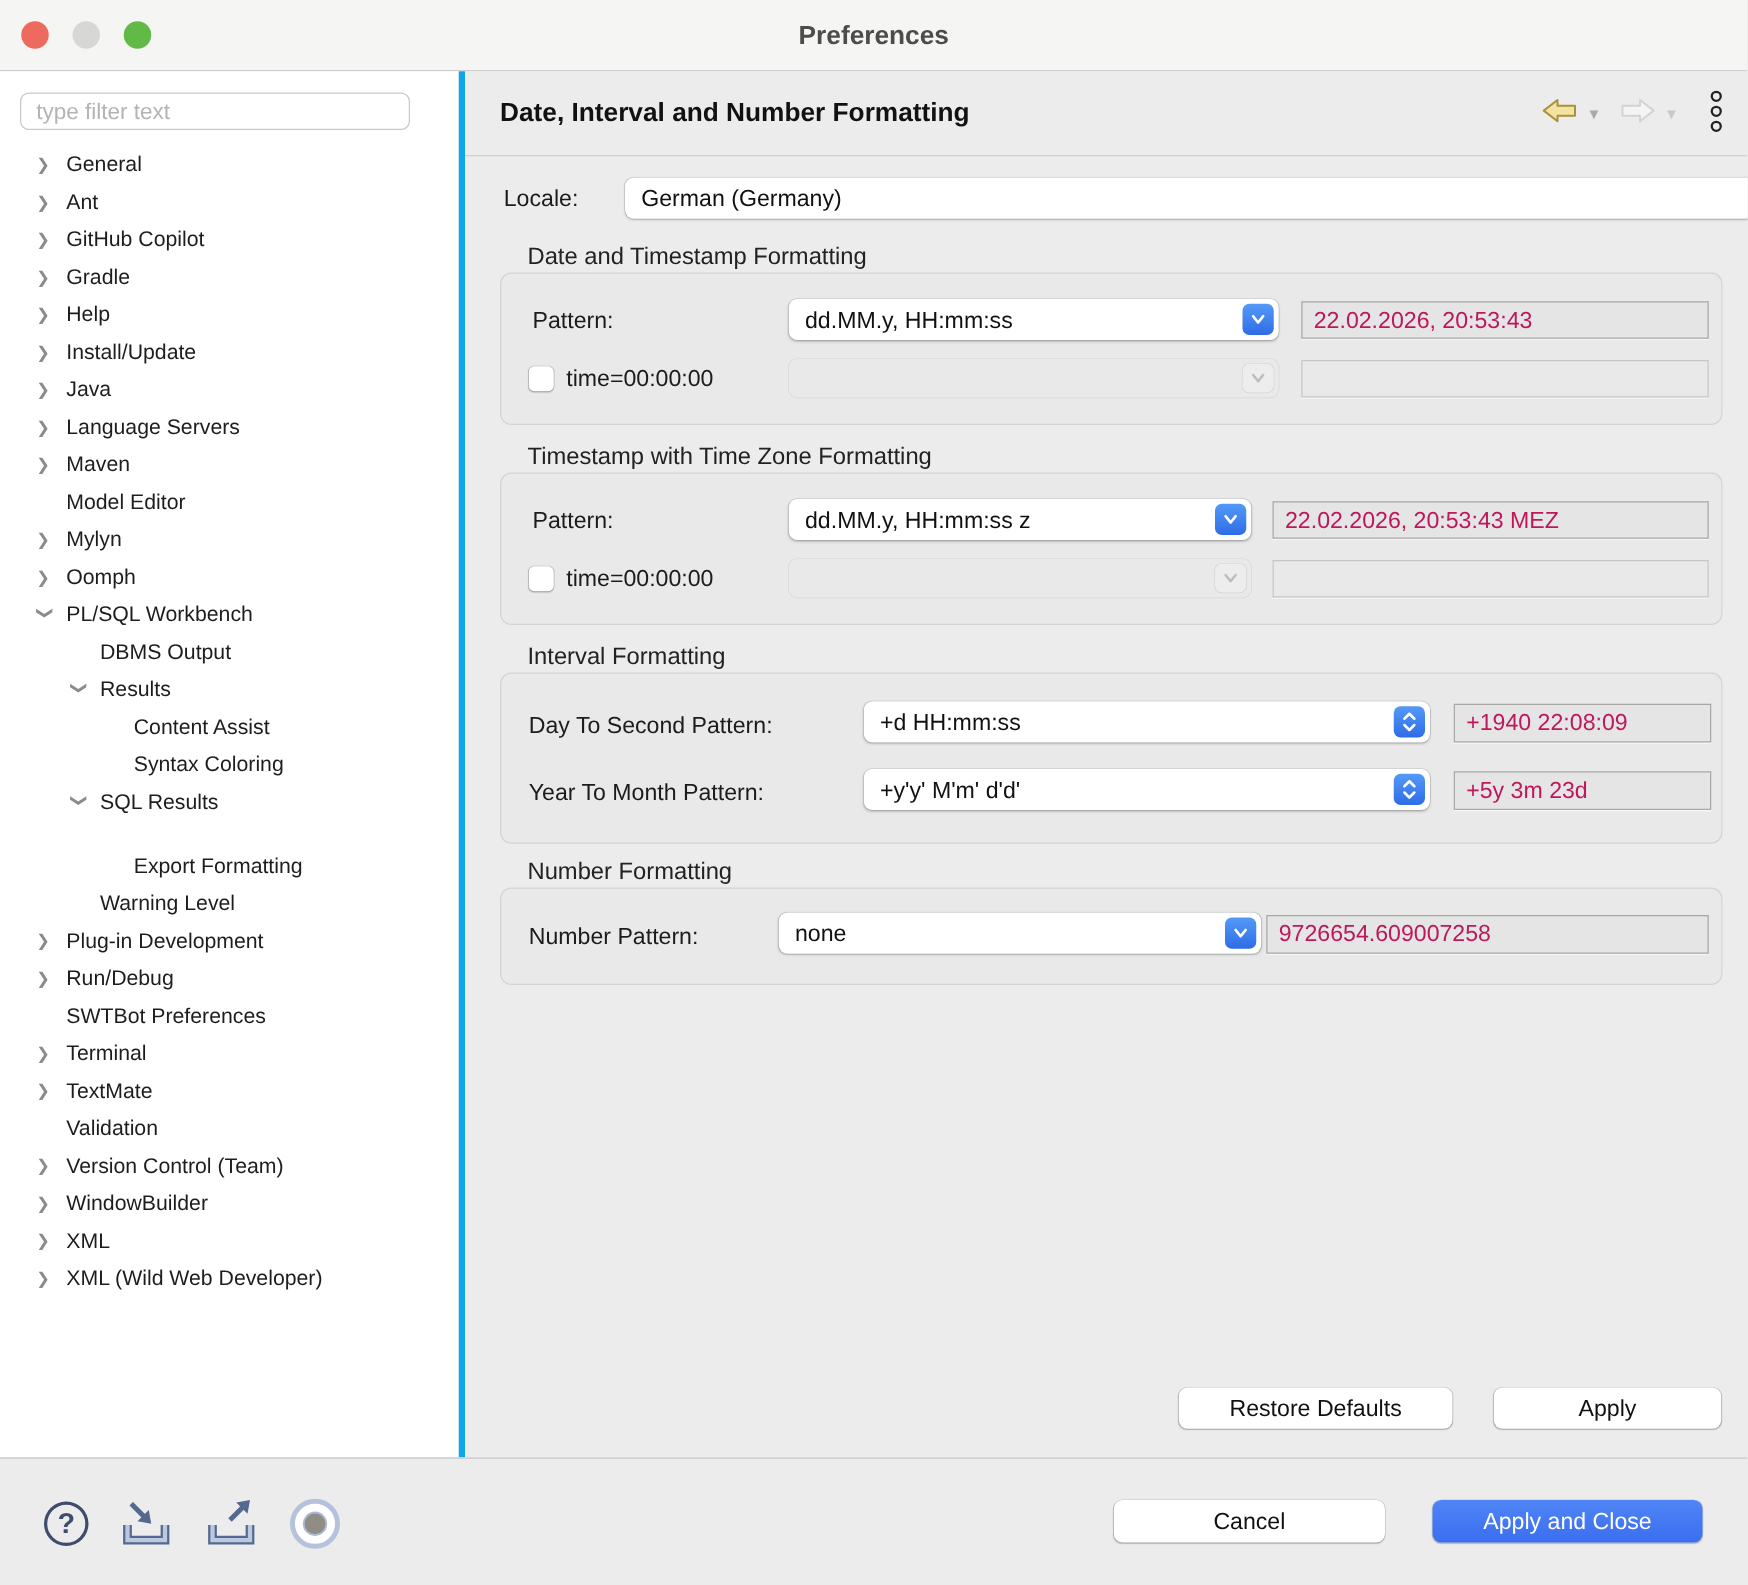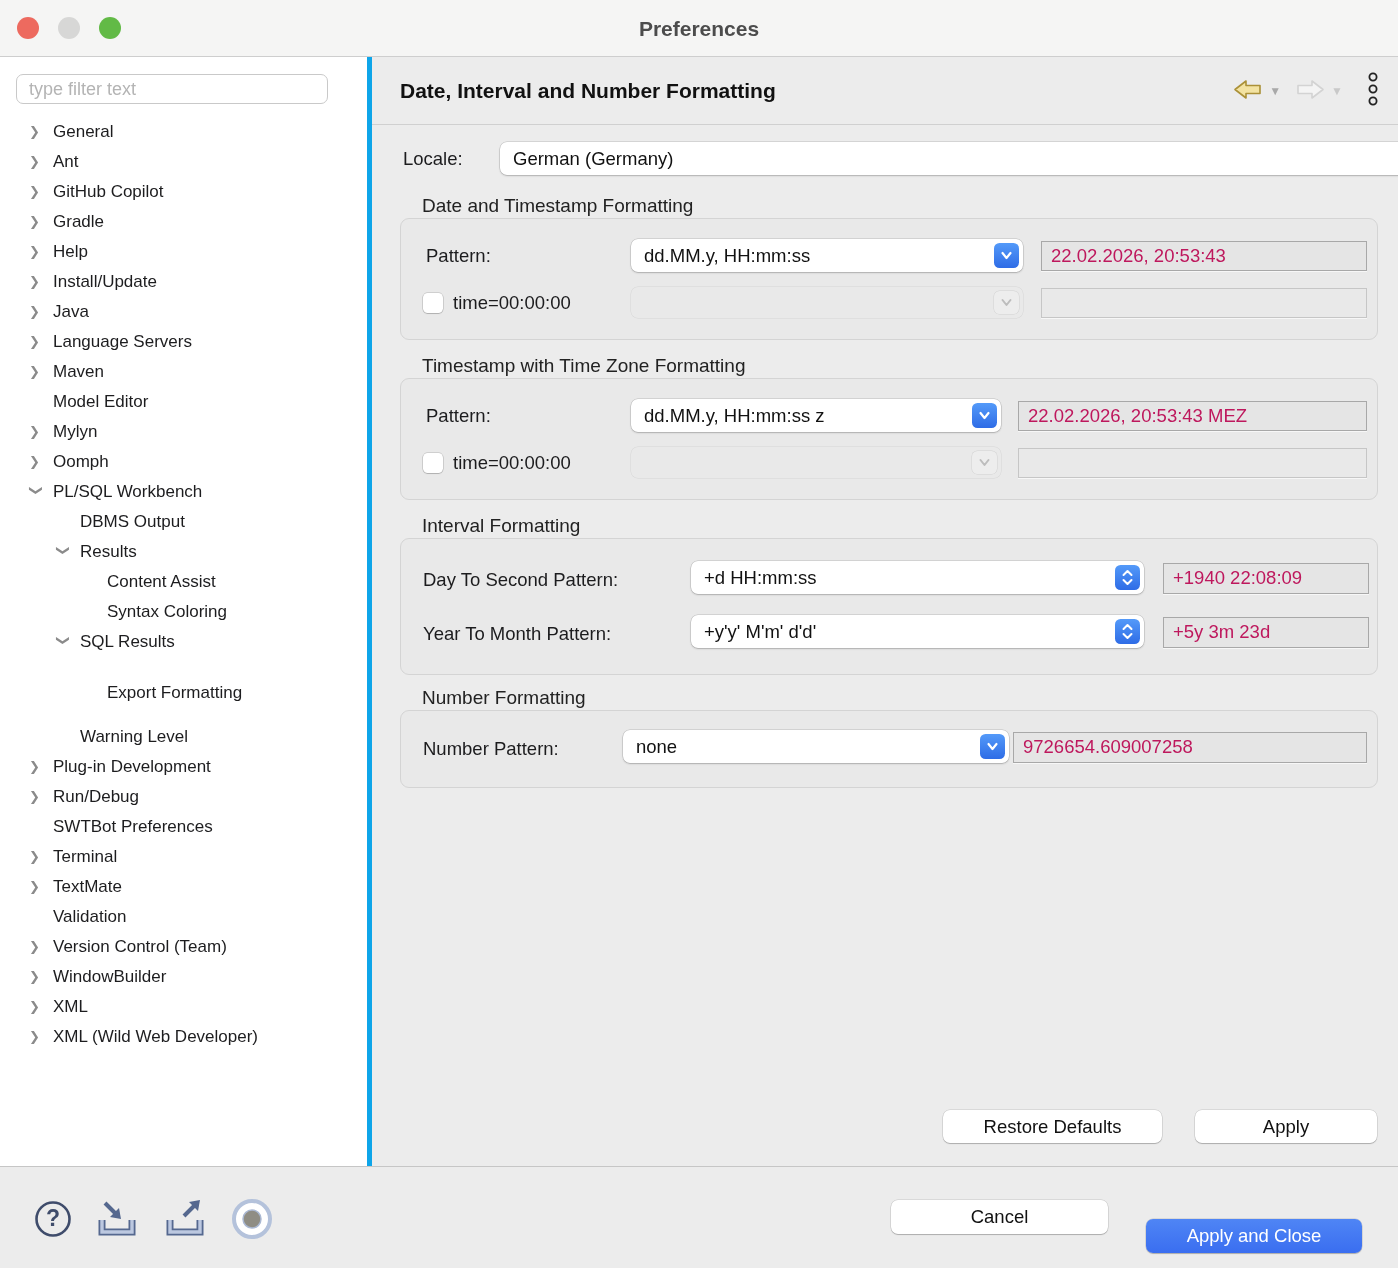--- a/index.html
+++ b/index.html
@@ -99,21 +99,21 @@
   .cb-label{position:absolute;font-size:18.5px;color:#1c1c1e;line-height:26px;white-space:nowrap;}
 
   
   .pushbtn{
     position:absolute;background:#ffffff;border-radius:7px;border:none;
     box-shadow:0 0 0 0.5px rgba(0,0,0,.16), 0 1px 1px rgba(0,0,0,.2);
     font-family:inherit;font-size:18.5px;color:#111;text-align:center;
     display:flex;align-items:center;justify-content:center;box-sizing:border-box;
   }
   .pushbtn.primary{
-    background:linear-gradient(180deg,#4f85f5,#3a6ef0);color:#ffffff;margin-top:19px;
+    background:linear-gradient(180deg,#4f85f5,#3a6ef0);color:#ffffff;
   }
 
   
   .bottombar{
     position:absolute;left:0;top:1166px;width:1398px;height:102px;
     background:#ececec;border-top:1px solid #c6c6c6;box-sizing:border-box;
   }
   .bottom-icons{position:absolute;left:34px;top:30px;display:flex;align-items:center;gap:22px;}
 </style>
 </head>
@@ -202,21 +202,21 @@
           <span class="tree-label">Syntax Coloring</span>
         </div>
         <div class="tree-row" style="padding-left: 42px;">
           <span class="chevron down">❯</span>
           <span class="tree-label">SQL Results</span>
         </div>
         <div class="tree-row" style="padding-left: 69px; margin-top: 21px;">
           <span class="chevron"></span>
           <span class="tree-label">Export Formatting</span>
         </div>
-        <div class="tree-row" style="padding-left: 42px; margin-top: 14px;">
+        <div class="tree-row" style="padding-left: 42px;">
           <span class="chevron"></span>
           <span class="tree-label">Warning Level</span>
         </div>
         <div class="tree-row" style="padding-left: 15px;">
           <span class="chevron">❯</span>
           <span class="tree-label">Plug-in Development</span>
         </div>
         <div class="tree-row" style="padding-left: 15px;">
           <span class="chevron">❯</span>
           <span class="tree-label">Run/Debug</span>

